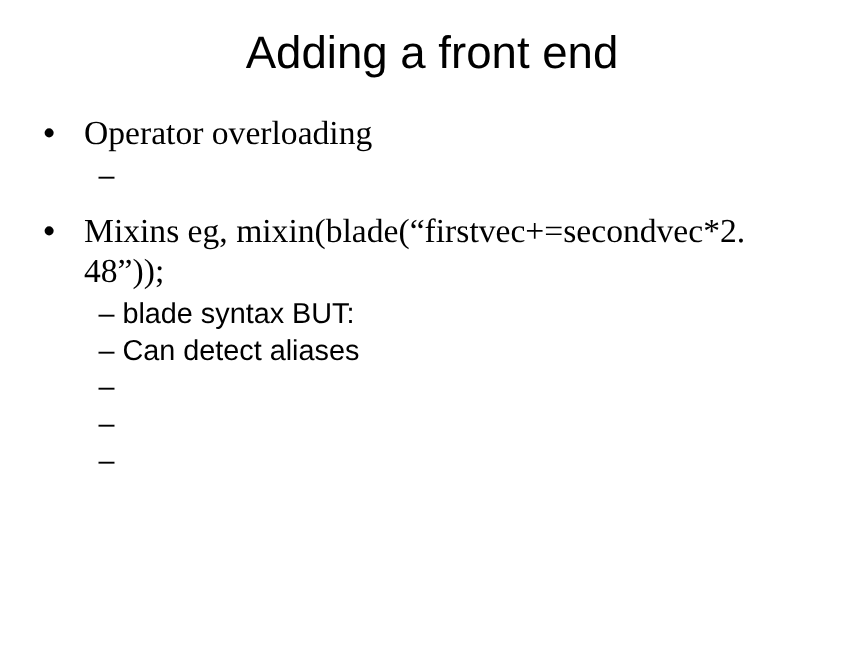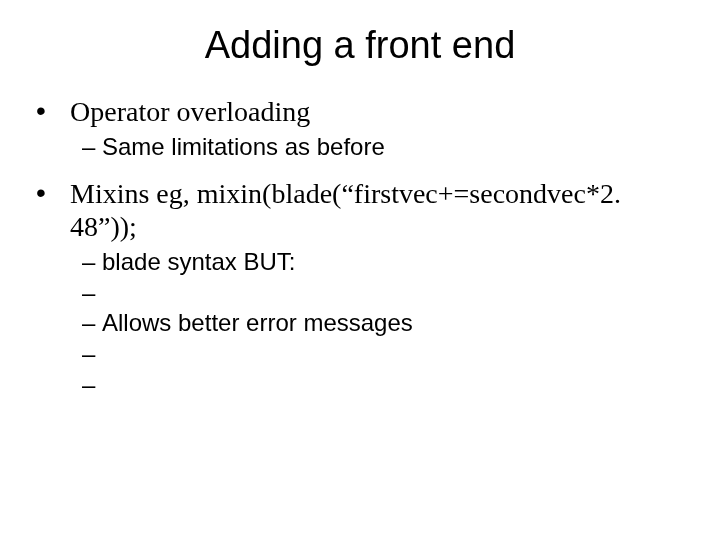--- a/index.html
+++ b/index.html
@@ -71,41 +71,40 @@
 
   <ul class="level1">
     <li>
       <div class="row">
         <span class="bullet">•</span>
         <span class="txt">Operator overloading</span>
       </div>
       <ul class="level2">
         <li>
           <span class="dash">–</span>
-          <span>Same limitations as before</span>
         </li>
       </ul>
     </li>
 
     <li>
       <div class="row">
         <span class="bullet">•</span>
         <span class="txt">Mixins  eg, mixin(blade(“firstvec+=secondvec*2. 48”));</span>
       </div>
       <ul class="level2">
         <li>
           <span class="dash">–</span>
           <span>blade syntax BUT:</span>
         </li>
         <li>
           <span class="dash">–</span>
+          <span>Can detect aliases</span>
         </li>
         <li>
           <span class="dash">–</span>
-          <span>Allows better error messages</span>
         </li>
         <li>
           <span class="dash">–</span>
         </li>
         <li>
           <span class="dash">–</span>
         </li>
       </ul>
     </li>
   </ul>

